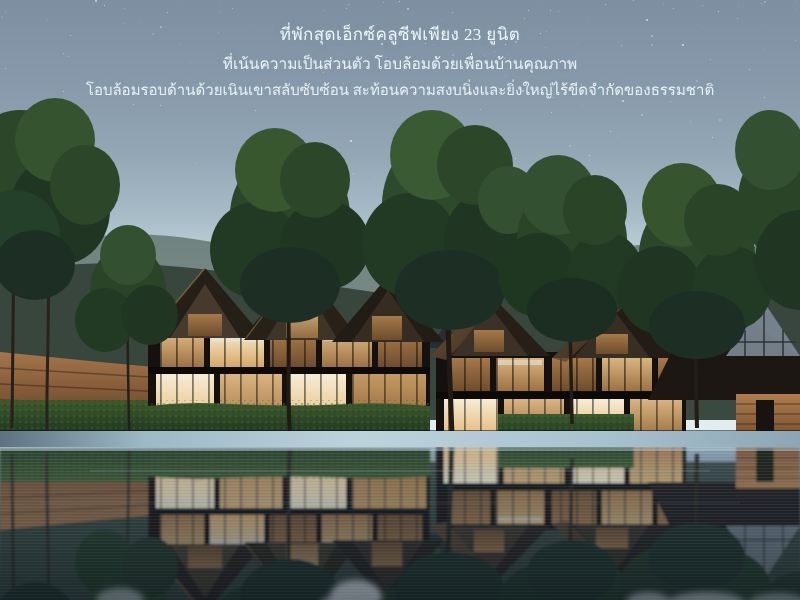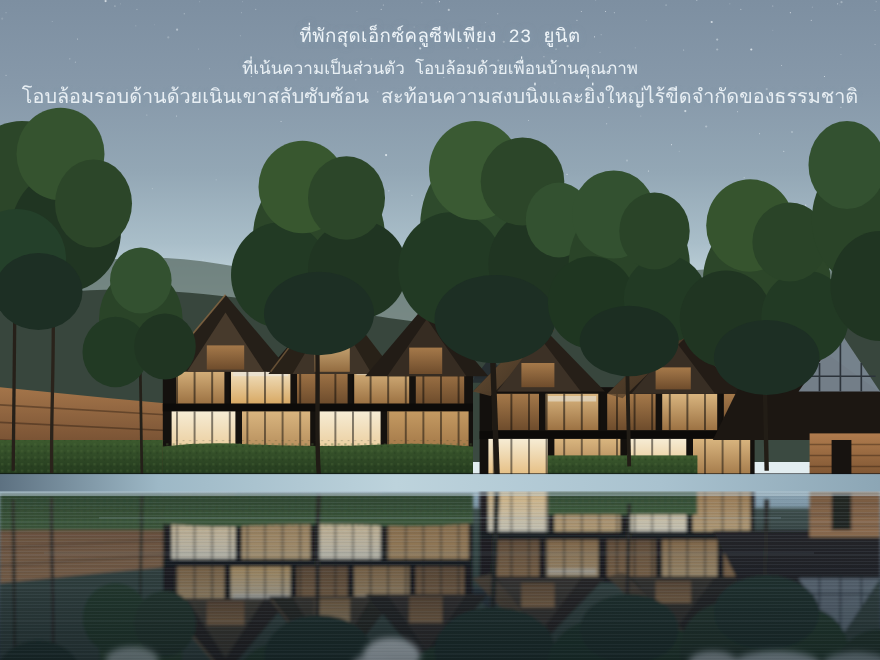--- a/index.html
+++ b/index.html
@@ -1,28 +1,28 @@
 <!DOCTYPE html>
 <html><head>
 <meta charset="utf-8">
 <style>
   html,body{margin:0;padding:0;background:#10161c;}
   .stage{position:relative;width:800px;height:600px;overflow:hidden;
-         font-family:Liberation Mono, monospace;}
+         font-family:Liberation Serif, serif;}
   .sky{position:absolute;left:0;top:0;width:800px;height:460px;
        background:linear-gradient(180deg,#7d8fa1 0%,#8799aa 18%,#93a7b5 34%,
                   #a9bec9 48%,#c6d8df 58%,#dce9ed 68%,#e2edf0 78%);}
   .star-field{position:absolute;left:0;top:0;width:800px;height:320px;}
   .star-field b{position:absolute;display:block;background:#f2f7fa;border-radius:50%;}
   .headline{position:absolute;left:0;top:20px;width:800px;text-align:center;
             color:#eef4f8;z-index:30;text-shadow:0 0 6px rgba(140,165,185,.55);}
   .headline p{margin:0;}
   .hl1{font-size:17px;line-height:30px;letter-spacing:.4px;}
   .hl2{font-size:15.5px;line-height:27px;opacity:.96;}
-  .hl3{font-size:18px;line-height:26px;opacity:.94;}
+  .hl3{font-size:15px;line-height:26px;opacity:.94;}
   .scene-svg{position:absolute;left:0;top:0;z-index:10;}
   .water-ripples{position:absolute;left:0;top:447px;width:800px;height:153px;z-index:20;
       background:repeating-linear-gradient(180deg,rgba(190,212,228,.10) 0 1px,
                  rgba(10,18,26,.06) 1px 2px,rgba(0,0,0,0) 2px 3px);}
   .water-shade{position:absolute;left:0;top:447px;width:800px;height:153px;z-index:21;
       background:linear-gradient(180deg,rgba(70,92,110,.10) 0%,rgba(30,44,58,.30) 45%,
                  rgba(14,24,34,.55) 100%);}
 </style>
 </head>
 <body>

